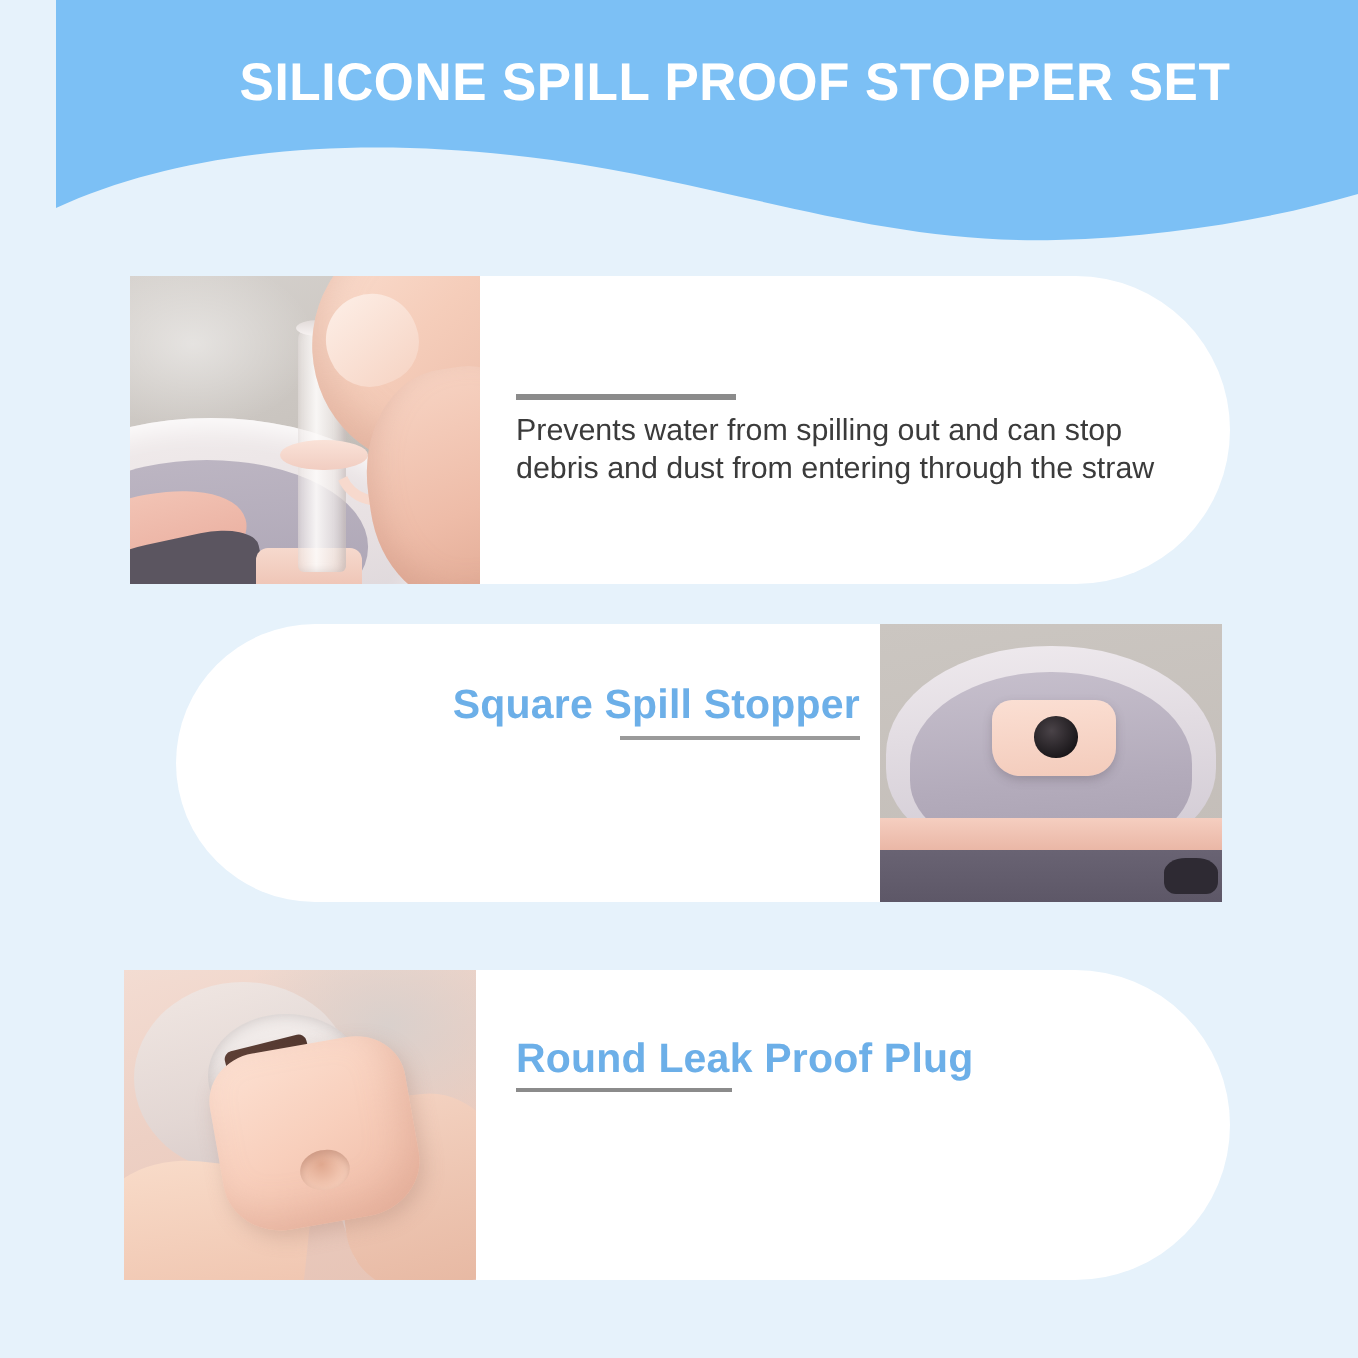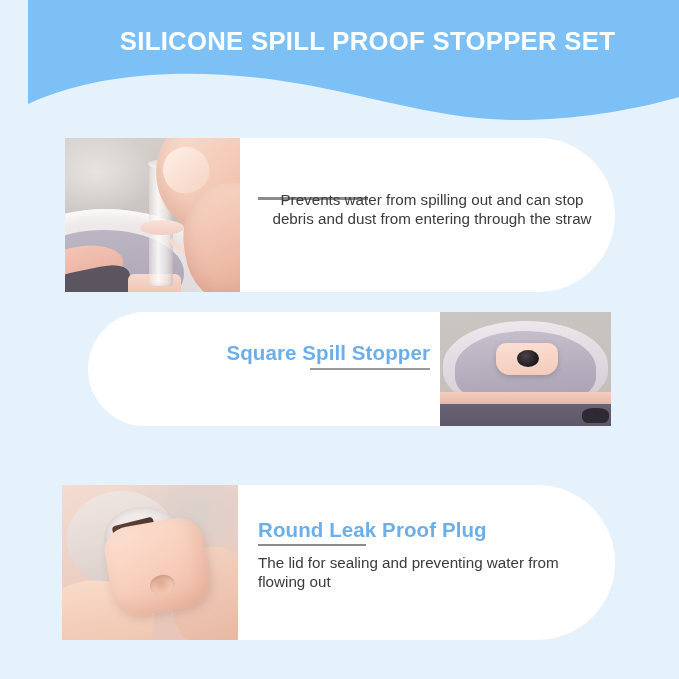--- a/index.html
+++ b/index.html
@@ -348,25 +348,25 @@
     <div class="p1-straw-top"></div>
     <div class="p1-loop"></div>
     <div class="p1-collar"></div>
     <div class="p1-thumb"></div>
     <div class="p1-nail"></div>
     <div class="p1-finger"></div>
   </div>
 
   <div class="txt" style="left:175px; width:375px;">
     <div class="rule" style="left:18px; top:59px; width:110px; height:2.5px;"></div>
-    <div class="body-text" style="left:18px; top:52px; width:348px;text-align:center;">Prevents water from spilling out and can stop debris and dust from entering through the straw</div>
+    <div class="body-text" style="left:18px; top:68px; width:348px;">Prevents water from spilling out and can stop debris and dust from entering through the straw</div>
   </div>
 </div>
 
-<div class="card" style="left:88px; top:312px; width:523px; height:114px;">
+<div class="card" style="left:88px; top:312px; width:523px; height:139px;">
 
   <div class="panel panel-left" style="left:0; width:523px;"></div>
 
   <div class="photo" style="left:352px; width:171px;">
     <div class="p2-bg"></div>
     <div class="p2-lid-outer"></div>
     <div class="p2-lid-inner"></div>
     <div class="p2-square"></div>
     <div class="p2-hole"></div>
     <div class="p2-pinkband"></div>
@@ -392,15 +392,14 @@
     <div class="p3-handL"></div>
     <div class="p3-clear"></div>
     <div class="p3-handR"></div>
     <div class="p3-plug"></div>
     <div class="p3-plughole"></div>
   </div>
 
   <div class="txt" style="left:176px; width:377px;">
     <div class="heading" style="left:20px; top:33px;">Round Leak Proof Plug</div>
     <div class="rule" style="left:20px; top:59px; width:108px; height:2px;"></div>
-    <div class="body-text" style="left:20px; top:68px; width:345px;">The lid for sealing and preventing water from flowing out</div>
   </div>
 </div>
 
 </body></html>

